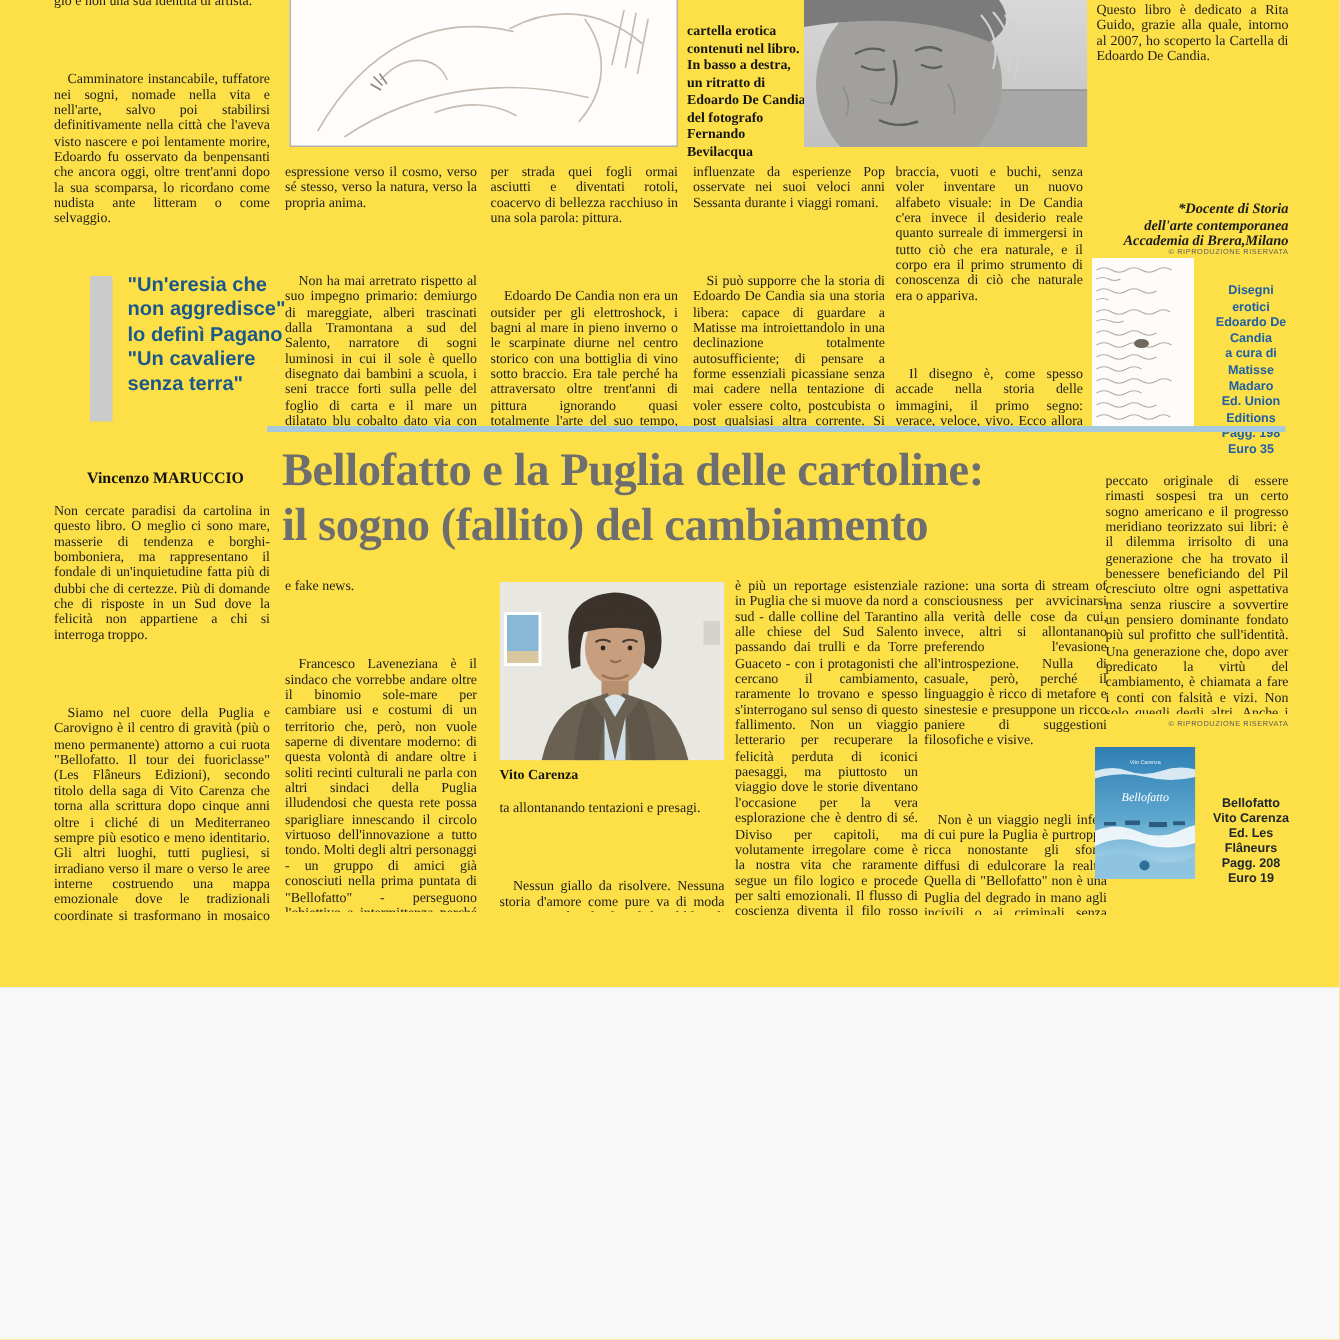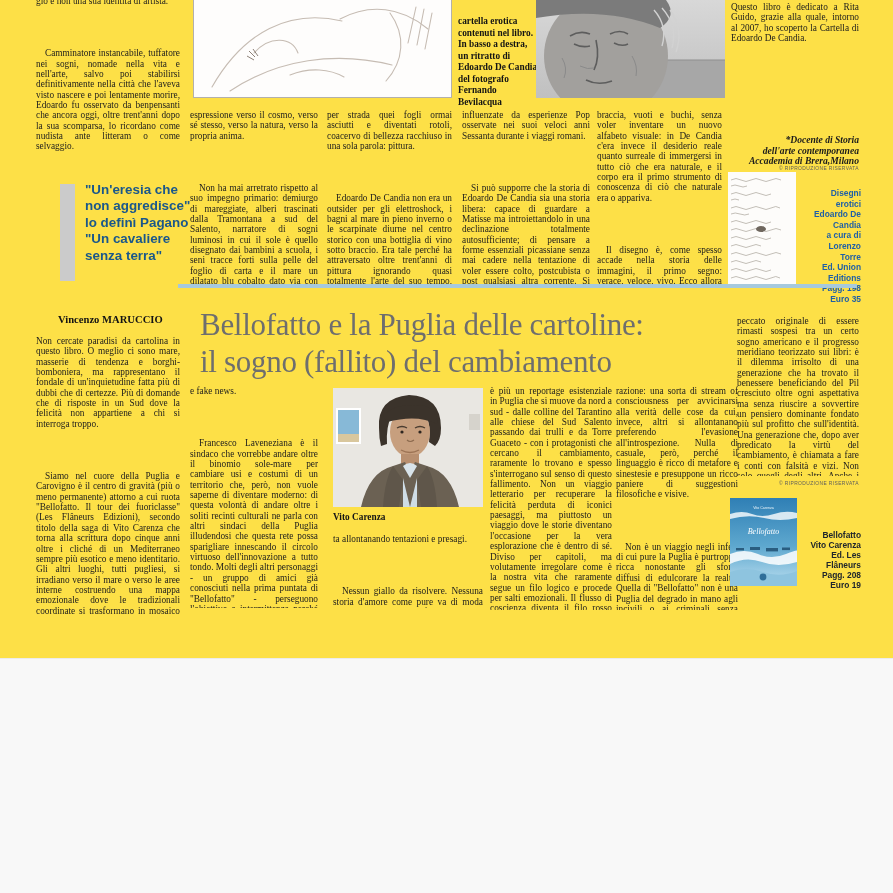--- a/index.html
+++ b/index.html
@@ -11,21 +11,21 @@
   .imgbox{position:absolute;overflow:hidden;}
   .frame{border:1px solid #b3b0ac;background:#fefdfc;box-sizing:border-box;}
   
   .pullquote{position:absolute;left:58px;top:182px;width:134px;height:102px;}
   .pq-bar{position:absolute;left:2px;top:2px;width:15px;height:97px;background:#cbcbcb;}
   .pq-text{position:absolute;left:27px;top:0;width:106px;font:bold 13.4px/16.4px "Liberation Sans",sans-serif;color:#1a578b;text-align:left;}
   
   .photocaption{position:absolute;font:bold 9.3px/11.5px "Liberation Serif",serif;color:#141414;text-align:left;}
   .sig{position:absolute;font:bold italic 9.6px/10.6px "Liberation Serif",serif;text-align:right;color:#1c1c1c;}
   .copyright{position:absolute;font:4.9px/6px "Liberation Sans",sans-serif;letter-spacing:.4px;color:#5c5c5c;text-align:right;}
-  .bookinfo{position:absolute;font:bold 8.4px/10.6px "Liberation Sans",sans-serif;text-align:right;}
+  .bookinfo{position:absolute;font:bold 8.4px/10.6px "Liberation Sans",sans-serif;text-align:center;}
   .bookinfo div{margin:0;}
   .blue-rule{position:absolute;left:178px;top:284px;width:679px;height:3.5px;background:#a6c9dd;}
   
   .headline{position:absolute;left:188px;top:294px;width:690px;color:#6e6e6e;font:31px/37px "Liberation Serif",serif;letter-spacing:-.3px;text-align:left;}
   .byline{position:absolute;left:58px;top:314px;font:bold 10.6px/12px "Liberation Serif",serif;color:#141414;}
   .bottom-margin{position:absolute;left:0;top:658px;width:893px;height:235px;background:#f8f8f8;border-top:1px solid #ececec;}
 </style>
 </head>
 <body>
 
@@ -155,36 +155,36 @@
         </g>
         <ellipse cx="33" cy="57" rx="5" ry="3" fill="#6f675e"></ellipse>
       </svg>
     </div>
 
     <div class="bookinfo" style="left:807px;top:188px;width:54px;color:#1f5fa6;">
         <div>Disegni erotici</div>
         <div>Edoardo De</div>
         <div>Candia</div>
         <div>a cura di</div>
-        <div>Lorenzo Torre</div>
+        <div>Matisse Madaro</div>
         <div>Ed. Union</div>
         <div>Editions</div>
         <div>Pagg. 198</div>
         <div>Euro 35</div>
       </div>
 
   </section>
 
   <div class="blue-rule"></div>
 
   <section>
 
     <div class="byline">Vincenzo MARUCCIO</div>
 
-    <h1 class="headline" style="margin:12px;font-weight:normal;">
+    <h1 class="headline" style="margin:0;font-weight:bold;">
       <span style="display:block;">Bellofatto e la Puglia delle cartoline:</span>
       <span style="display:block;">il sogno (fallito) del cambiamento</span>
     </h1>
 
     <div class="col" style="left:36px;top:336px;width:144px;height:280px;">
         <p>Non cercate paradisi da cartolina in questo libro. O meglio ci sono mare, masserie di tendenza e borghi-bomboniera, ma rappresentano il fondale di un'inquietudine fatta più di dubbi che di certezze. Più di domande che di risposte in un Sud dove la felicità non appartiene a chi si interroga troppo.</p>
         <p>Siamo nel cuore della Puglia e Carovigno è il centro di gravità (più o meno permanente) attorno a cui ruota "Bellofatto. Il tour dei fuoriclasse" (Les Flâneurs Edizioni), secondo titolo della saga di Vito Carenza che torna alla scrittura dopo cinque anni oltre i cliché di un Mediterraneo sempre più esotico e meno identitario. Gli altri luoghi, tutti pugliesi, si irradiano verso il mare o verso le aree interne costruendo una mappa emozionale dove le tradizionali coordinate si trasformano in mosaico che mescola passato e presente, verità</p>
       </div>
 
     <div class="col" style="left:190px;top:386px;width:128px;height:222px;">

